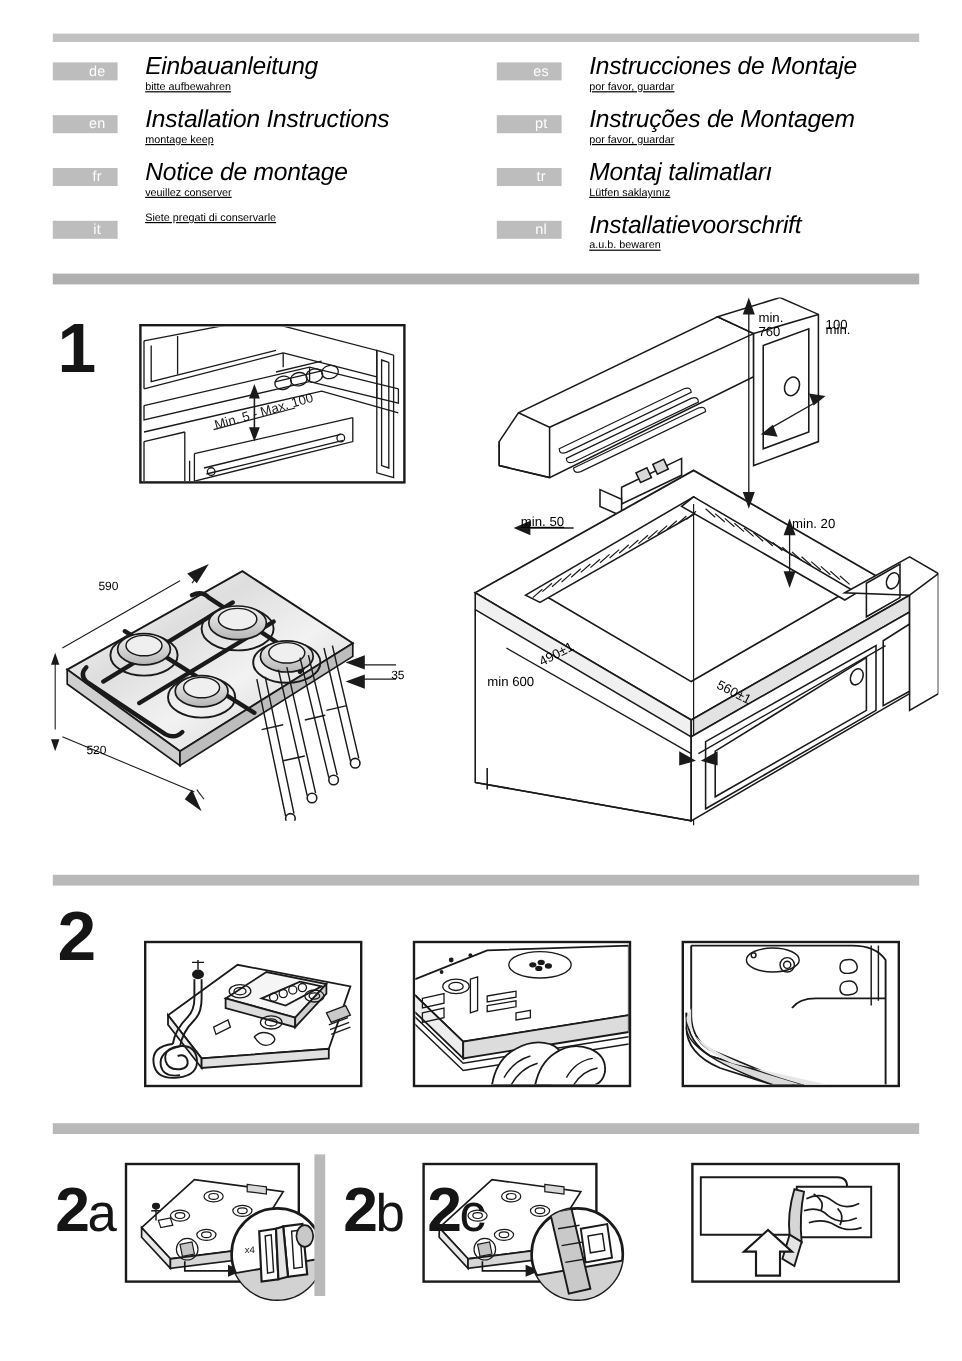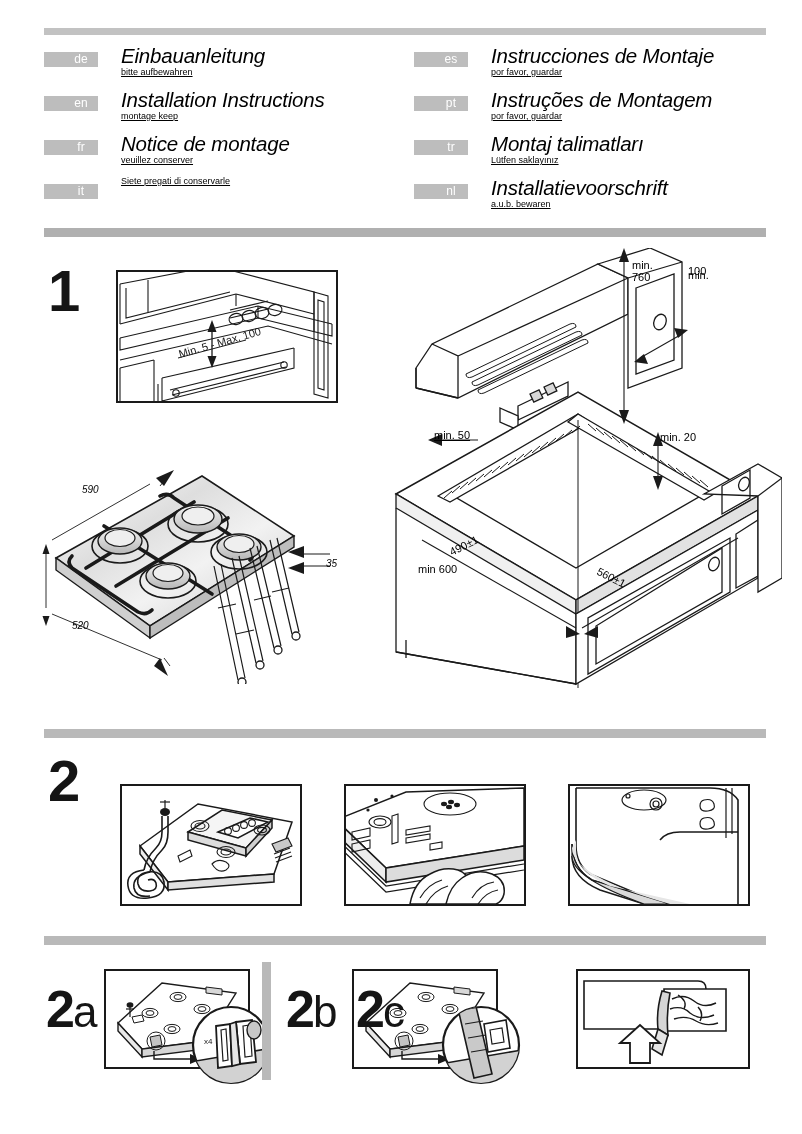--- a/index.html
+++ b/index.html
@@ -242,21 +242,21 @@
       </g>
       <path d="M94 48 L89.5 60 L98.5 60 Z" fill="#1a1a1a"></path>
       <path d="M94 96 L89.5 84 L98.5 84 Z" fill="#1a1a1a"></path>
       <g fill="none" stroke="#1a1a1a" stroke-width="1">
         <path d="M60 86 L128 68"></path>
       </g>
       <text x="62" y="86" transform="rotate(-16 62 86)" font-family="Liberation Sans, sans-serif" font-size="11" fill="#1a1a1a">Min. 5 - Max. 100</text>
     </svg>
   </div>
 
-  <div class="fig" style="left:42px; top:448px; width:300px; height:236px;font-style:italic;">
+  <div class="fig" style="left:42px; top:448px; width:300px; height:236px;">
     <svg width="300" height="236" viewBox="0 0 300 236">
       <defs>
         <linearGradient id="hobtop" x1="0" y1="0" x2="1" y2="1">
           <stop offset="0%" stop-color="#ffffff"></stop>
           <stop offset="35%" stop-color="#dedede"></stop>
           <stop offset="60%" stop-color="#f2f2f2"></stop>
           <stop offset="100%" stop-color="#c8c8c8"></stop>
         </linearGradient>
         <linearGradient id="burnerg" x1="0" y1="0" x2="0" y2="1">
           <stop offset="0%" stop-color="#f4f4f4"></stop>
@@ -432,21 +432,21 @@
     </svg>
 
     <div class="dim big" style="left:240px; top:12px;">min.</div>
     <div class="dim big" style="left:240px; top:24px;">760</div>
     <div class="dim big" style="left:296px; top:22px;">min.</div>
     <div class="dim big" style="left:296px; top:18px;">100</div>
     <div class="dim big" style="left:42px; top:182px;text-decoration:underline;">min. 50</div>
     <div class="dim big" style="left:268px; top:184px;">min. 20</div>
     <div class="dim big rot-a" style="left:56px; top:300px;">490±1</div>
     <div class="dim big rot-b" style="left:208px; top:318px;">560±1</div>
-    <div class="dim big" style="left:26px; top:316px;text-align:right;">min 600</div>
+    <div class="dim big" style="left:14px; top:316px;text-align:right;">min 600</div>
   </div>
 
   <div class="rule mid2"></div>
 
   <div class="step-num" style="left:48px; top:752px;">2</div>
 
   <div class="panel" style="left:120px; top:784px; width:182px; height:122px;">
     <svg width="178" height="118" viewBox="0 0 178 118">
       <g fill="none" stroke="#1a1a1a" stroke-width="1.5">
 

